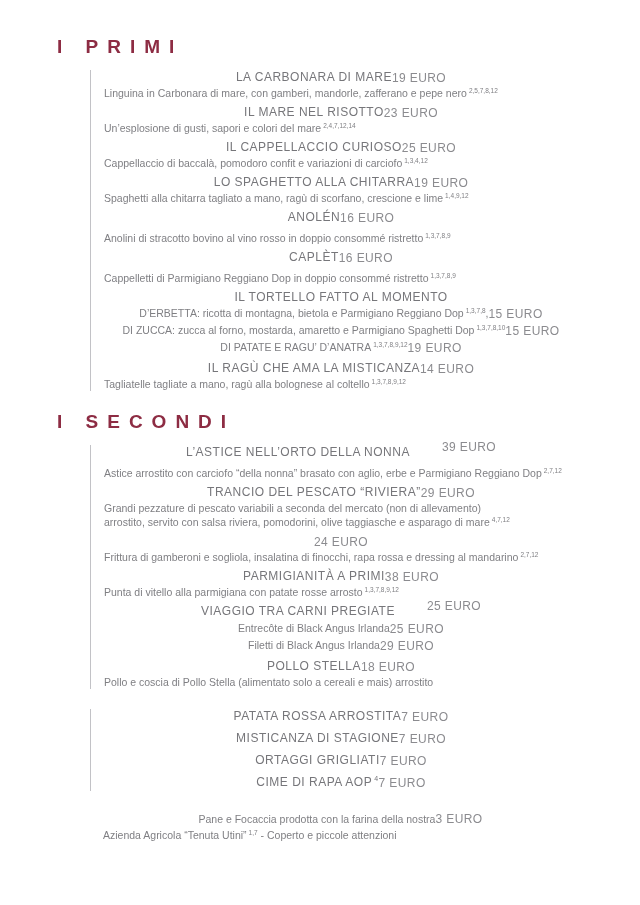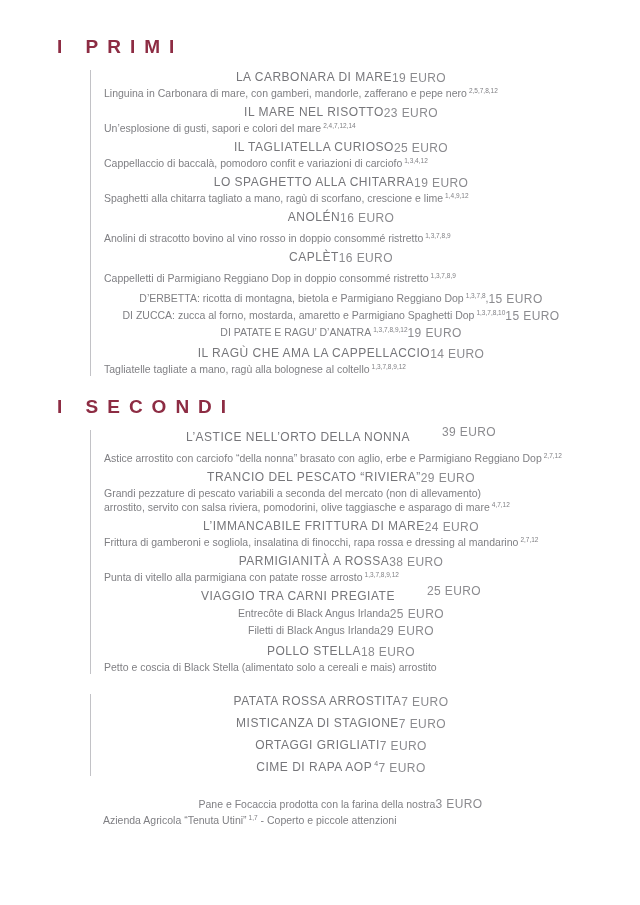--- a/index.html
+++ b/index.html
@@ -55,21 +55,21 @@
       <div class="item">
         <div class="row">
           <span class="title">IL MARE NEL RISOTTO</span>
           <span class="price">23 EURO</span>
         </div>
         <div class="desc"><span>Un’esplosione di gusti, sapori e colori del mare</span><sup class="alg">2,4,7,12,14</sup></div>
       </div>
 
       <div class="item">
         <div class="row">
-          <span class="title">IL TAGLIATELLA CURIOSO</span>
+          <span class="title">IL CAPPELLACCIO CURIOSO</span>
           <span class="price">25 EURO</span>
         </div>
         <div class="desc"><span>Cappellaccio di baccalà, pomodoro confit e variazioni di carciofo</span><sup class="alg">1,3,4,12</sup></div>
       </div>
 
       <div class="item">
         <div class="row">
           <span class="title">LO SPAGHETTO ALLA CHITARRA</span>
           <span class="price">19 EURO</span>
         </div>
@@ -86,37 +86,40 @@
 
       <div class="item">
         <div class="row">
           <span class="title">CAPLÈT</span>
           <span class="price">16 EURO</span>
         </div>
         <div class="desc gap"><span>Cappelletti di Parmigiano Reggiano Dop in doppio consommé ristretto</span><sup class="alg">1,3,7,8,9</sup></div>
       </div>
 
       <div class="item">
+        <div class="row">
+          <span class="title">IL TORTELLO FATTO AL MOMENTO</span>
+        </div>
         <div class="variant row">
           <span><span>D’ERBETTA: ricotta di montagna, bietola e Parmigiano Reggiano Dop</span><sup class="alg">1,3,7,8</sup><span>,</span></span>
           <span class="price">15 EURO</span>
         </div>
         <div class="variant row">
           <span><span>DI ZUCCA: zucca al forno, mostarda, amaretto e Parmigiano Spaghetti Dop</span><sup class="alg">1,3,7,8,10</sup></span>
           <span class="price">15 EURO</span>
         </div>
         <div class="variant row">
           <span><span>DI PATATE E RAGU’ D’ANATRA</span><sup class="alg">1,3,7,8,9,12</sup></span>
           <span class="price">19 EURO</span>
         </div>
       </div>
 
       <div class="item">
         <div class="row">
-          <span class="title">IL RAGÙ CHE AMA LA CAPPELLACCIO</span>
+          <span class="title">IL RAGÙ CHE AMA LA MISTICANZA</span>
           <span class="price">14 EURO</span>
         </div>
         <div class="desc"><span>Tagliatelle tagliate a mano, ragù alla bolognese al coltello</span><sup class="alg">1,3,7,8,9,12</sup></div>
       </div>
 
     </div>
   </div>
 
   <div class="section">
     <h1 class="section-title">I SECONDI</h1>
@@ -134,29 +137,28 @@
         <div class="row">
           <span class="title">TRANCIO DEL PESCATO “RIVIERA”</span>
           <span class="price">29 EURO</span>
         </div>
         <div class="desc"><span>Grandi pezzature di pescato variabili a seconda del mercato (non di allevamento)</span></div>
         <div class="desc"><span>arrostito, servito con salsa riviera, pomodorini, olive taggiasche e asparago di mare</span><sup class="alg">4,7,12</sup></div>
       </div>
 
       <div class="item">
         <div class="row">
-          <span class="title">L’IMMANCABILE FRITTURA DI MARE</span>
           <span class="price">24 EURO</span>
         </div>
         <div class="desc"><span>Frittura di gamberoni e sogliola, insalatina di finocchi, rapa rossa e dressing al mandarino</span><sup class="alg">2,7,12</sup></div>
       </div>
 
       <div class="item">
         <div class="row">
-          <span class="title">PARMIGIANITÀ A ROSSA</span>
+          <span class="title">PARMIGIANITÀ A PRIMI</span>
           <span class="price">38 EURO</span>
         </div>
         <div class="desc"><span>Punta di vitello alla parmigiana con patate rosse arrosto</span><sup class="alg">1,3,7,8,9,12</sup></div>
       </div>
 
       <div class="item">
         <div class="row">
           <span class="title">VIAGGIO TRA CARNI PREGIATE</span>
           <span class="price raised">25 EURO</span>
         </div>
@@ -168,21 +170,21 @@
           <span>Filetti di Black Angus Irlanda</span>
           <span class="price">29 EURO</span>
         </div>
       </div>
 
       <div class="item">
         <div class="row">
           <span class="title">POLLO STELLA</span>
           <span class="price">18 EURO</span>
         </div>
-        <div class="desc"><span>Petto e coscia di Black Stella (alimentato solo a cereali e mais) arrostito</span></div>
+        <div class="desc"><span>Pollo e coscia di Pollo Stella (alimentato solo a cereali e mais) arrostito</span></div>
       </div>
 
     </div>
   </div>
 
   <div class="section">
     <div class="items">
 
       <div class="citem row">
         <span class="title">PATATA ROSSA ARROSTITA</span>

